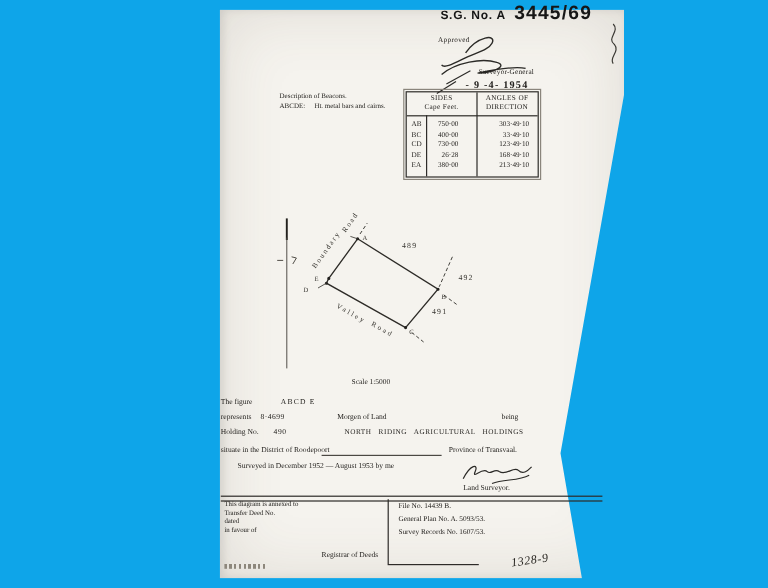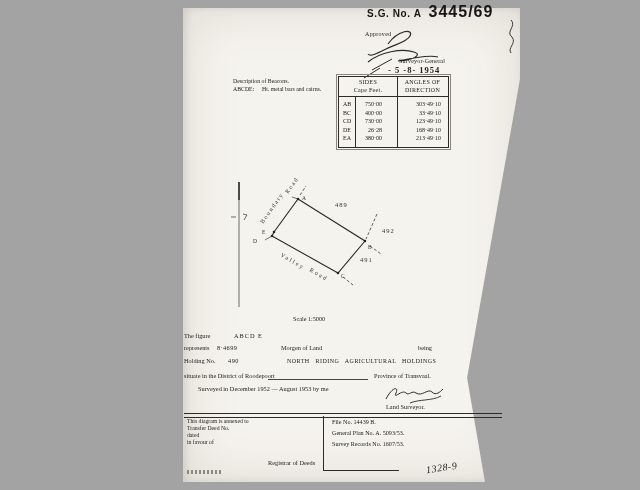--- a/index.html
+++ b/index.html
@@ -1,16 +1,16 @@
 <!DOCTYPE html>
 <html><head>
 <meta charset="utf-8">
 <style>
   html,body{margin:0;padding:0;background:#000;}
-  #stage{position:relative;width:640px;height:490px;background:#a3a3a3;overflow:hidden;
+  #stage{position:relative;width:640px;height:490px;background:#0ea5e9;overflow:hidden;
          font-family:"Liberation Serif","DejaVu Serif",serif;color:#1f1d1a;}
   .page{position:absolute;left:183px;top:8px;width:337px;height:474px;background:#f5f3ee;
         clip-path:polygon(0 0,100% 0,100% 15%,84.3% 78%,89.6% 100%,0 100%);
         box-shadow:inset 0 0 55px rgba(90,80,60,.14), inset 3px 0 8px rgba(0,0,0,.10);}
   .t{position:absolute;white-space:nowrap;line-height:1;}
   .sg{display:flex;align-items:baseline;gap:7px;font-family:"Liberation Sans","DejaVu Sans",sans-serif;color:#161616;}
   .sg .lbl{font-size:10px;letter-spacing:.6px;font-weight:600;}
   .sg .num{font-size:16px;letter-spacing:1px;font-weight:600;}
   .small{font-size:6px;}
   .dline{position:absolute;height:3px;border-top:1px solid #2d2b28;border-bottom:1px solid #2d2b28;}
@@ -49,21 +49,21 @@
   </svg>
 
   <div class="t small" style="left:365px;top:31px;letter-spacing:.3px;">Approved</div>
   <svg style="left:358px;top:26px;" width="112" height="54" viewBox="0 0 112 54">
     <path d="M30 18 C40 4,56 2,52 10 C49 16,38 18,28 23 C18 28,12 31,10 28" fill="none" stroke="#2b2a27" stroke-width="1.2"></path>
     <path d="M10 36 C22 26,44 22,56 26 C66 29,52 35,40 35 C54 32,72 29,80 31" fill="none" stroke="#2b2a27" stroke-width="1.1"></path>
     <path d="M14 44 L34 33" fill="none" stroke="#2b2a27" stroke-width="1"></path>
     <path d="M6 52 L22 42" fill="none" stroke="#2b2a27" stroke-width="1"></path>
   </svg>
   <div class="t small" style="left:399px;top:58px;letter-spacing:.2px;">Surveyor-General</div>
-  <div class="t" style="left:388px;top:66px;font-size:8.5px;letter-spacing:1px;font-weight:600;color:#24221f;">- 5 -8- 1954</div>
+  <div class="t" style="left:388px;top:66px;font-size:8.5px;letter-spacing:1px;font-weight:600;color:#24221f;">- 9 -4- 1954</div>
 
   <div class="t" style="left:233px;top:79px;font-size:5.8px;">Description of Beacons.</div>
   <div class="t" style="left:233px;top:86.5px;font-size:5.8px;">ABCDE:</div>
   <div class="t" style="left:262px;top:86.5px;font-size:5.8px;">Ht. metal bars and cairns.</div>
 
   <div class="tbl">
     <div class="hdr" style="left:0;top:2px;width:58px;">SIDES</div>
     <div class="hdr" style="left:0;top:9.5px;width:58px;">Cape Feet.</div>
     <div class="hdr" style="left:58px;top:2px;width:51px;">ANGLES OF</div>
     <div class="hdr" style="left:58px;top:9.5px;width:51px;">DIRECTION</div>

